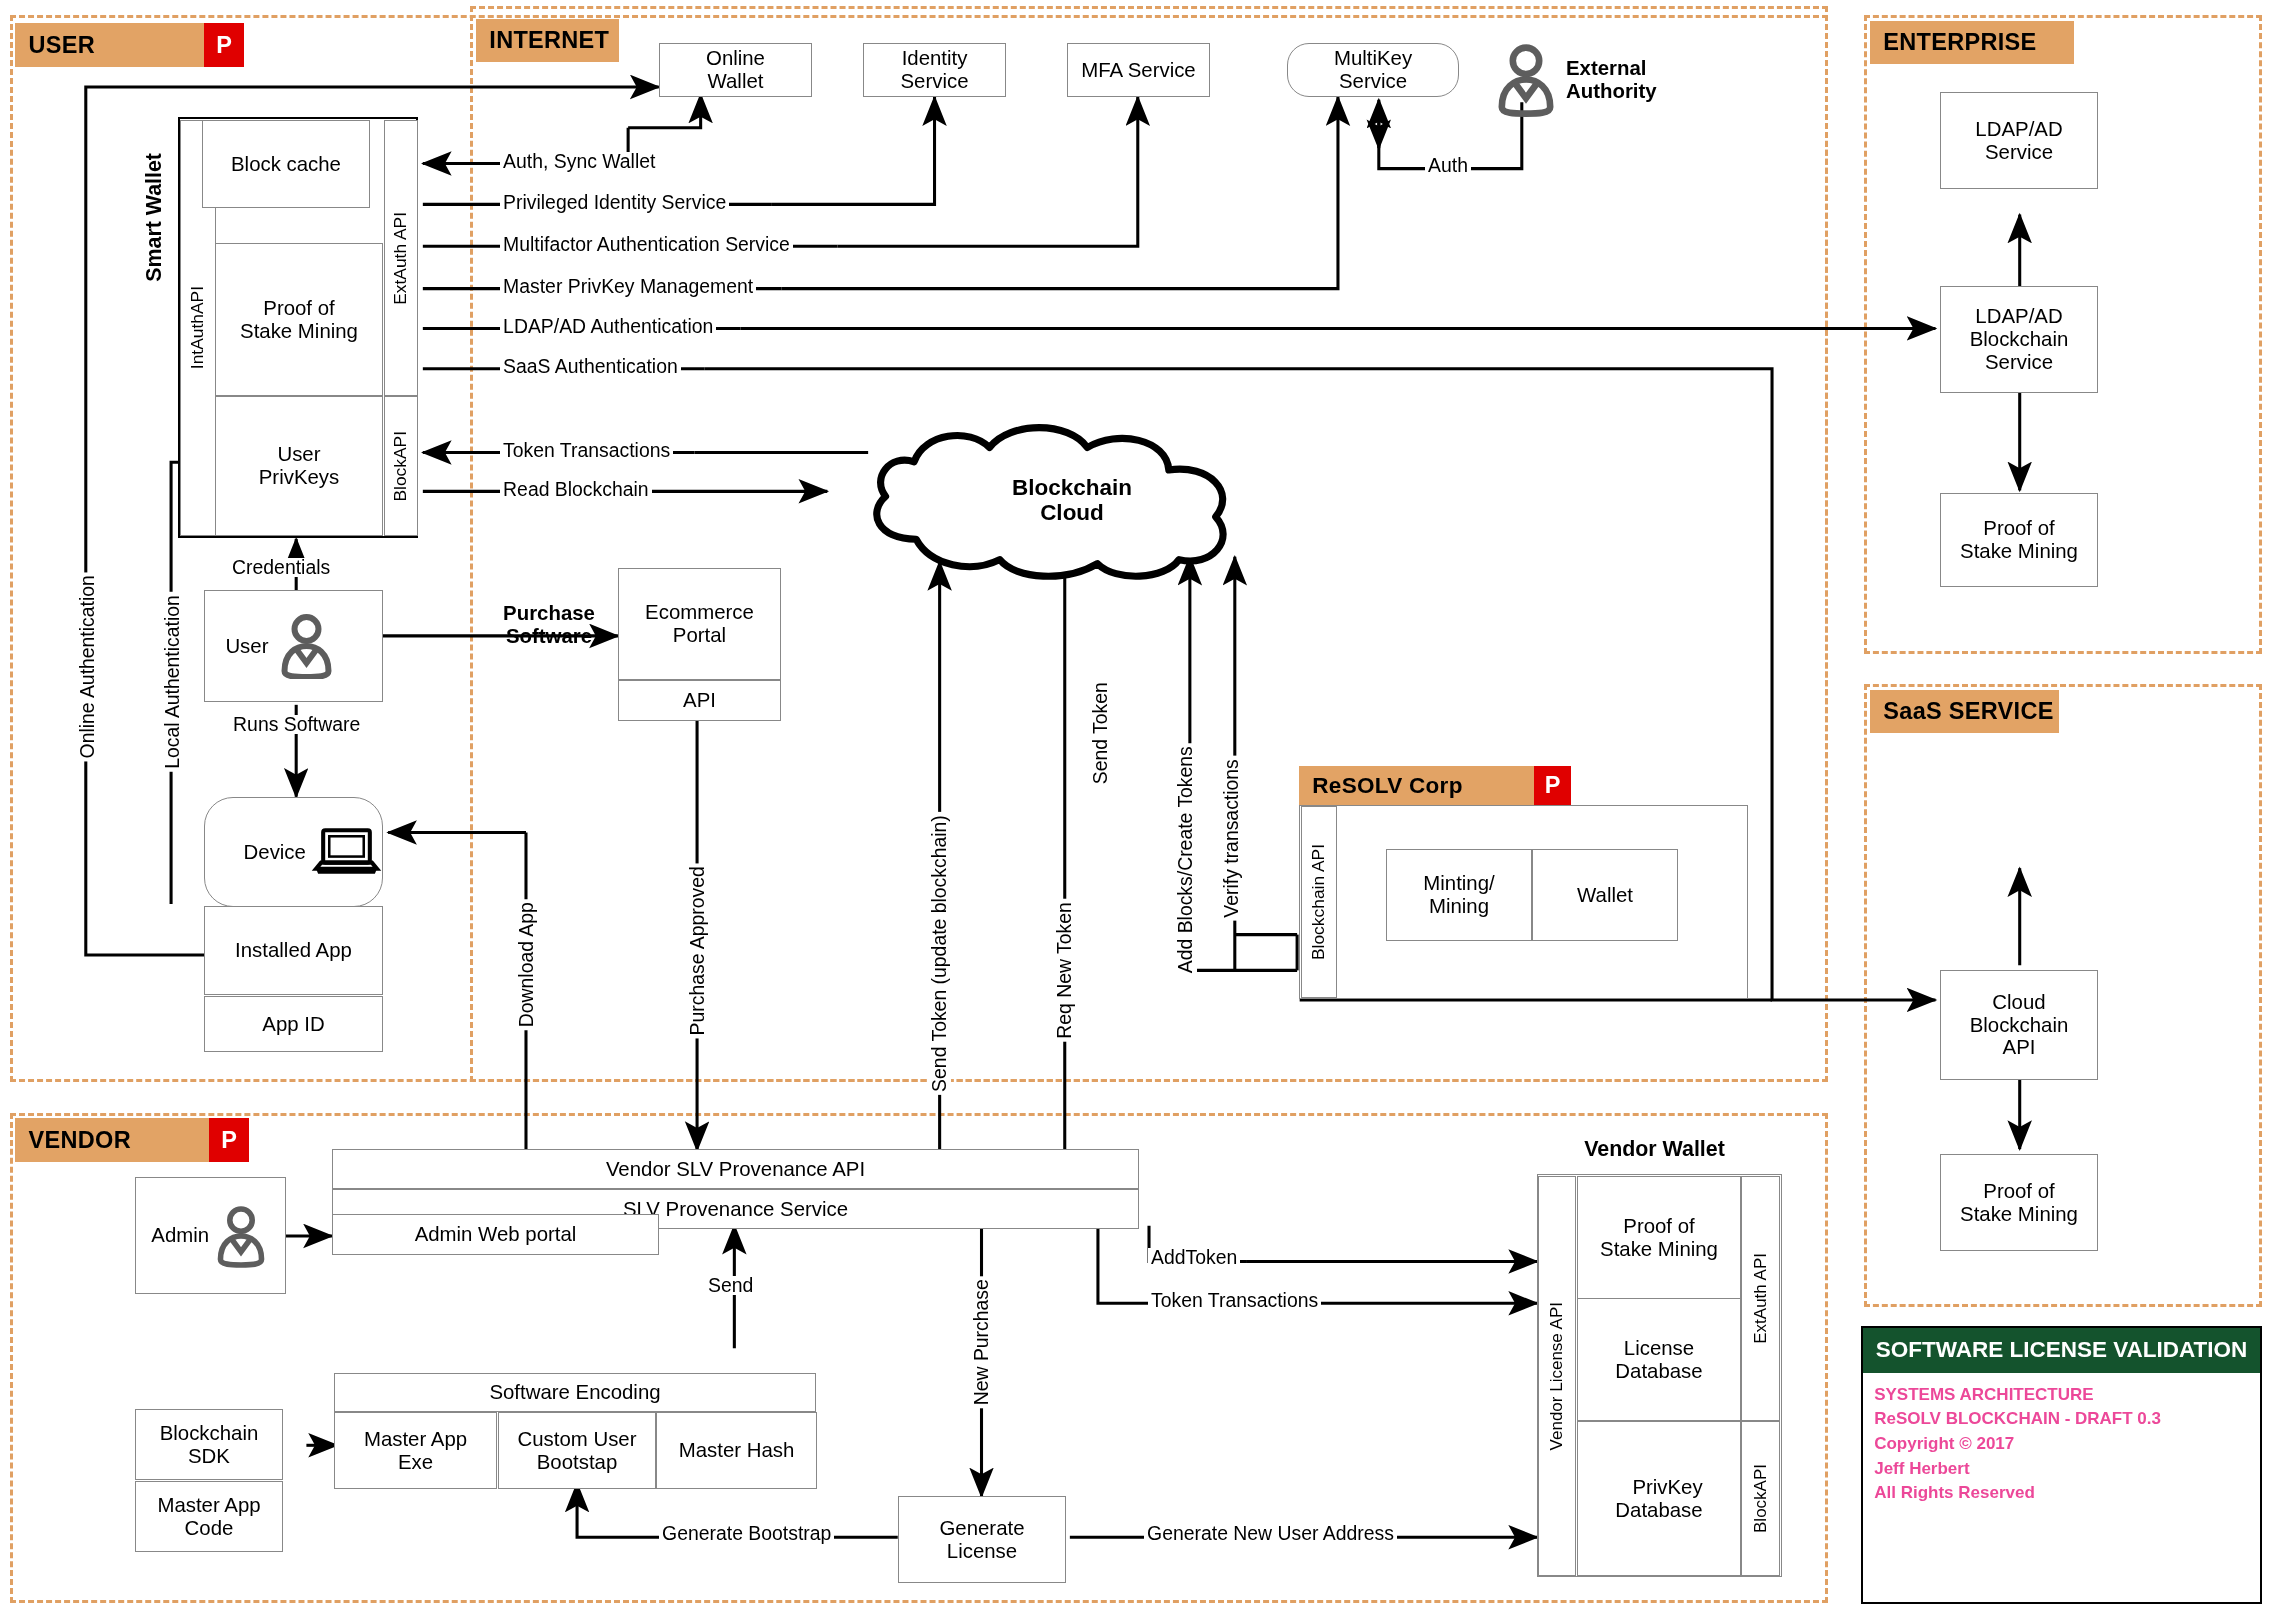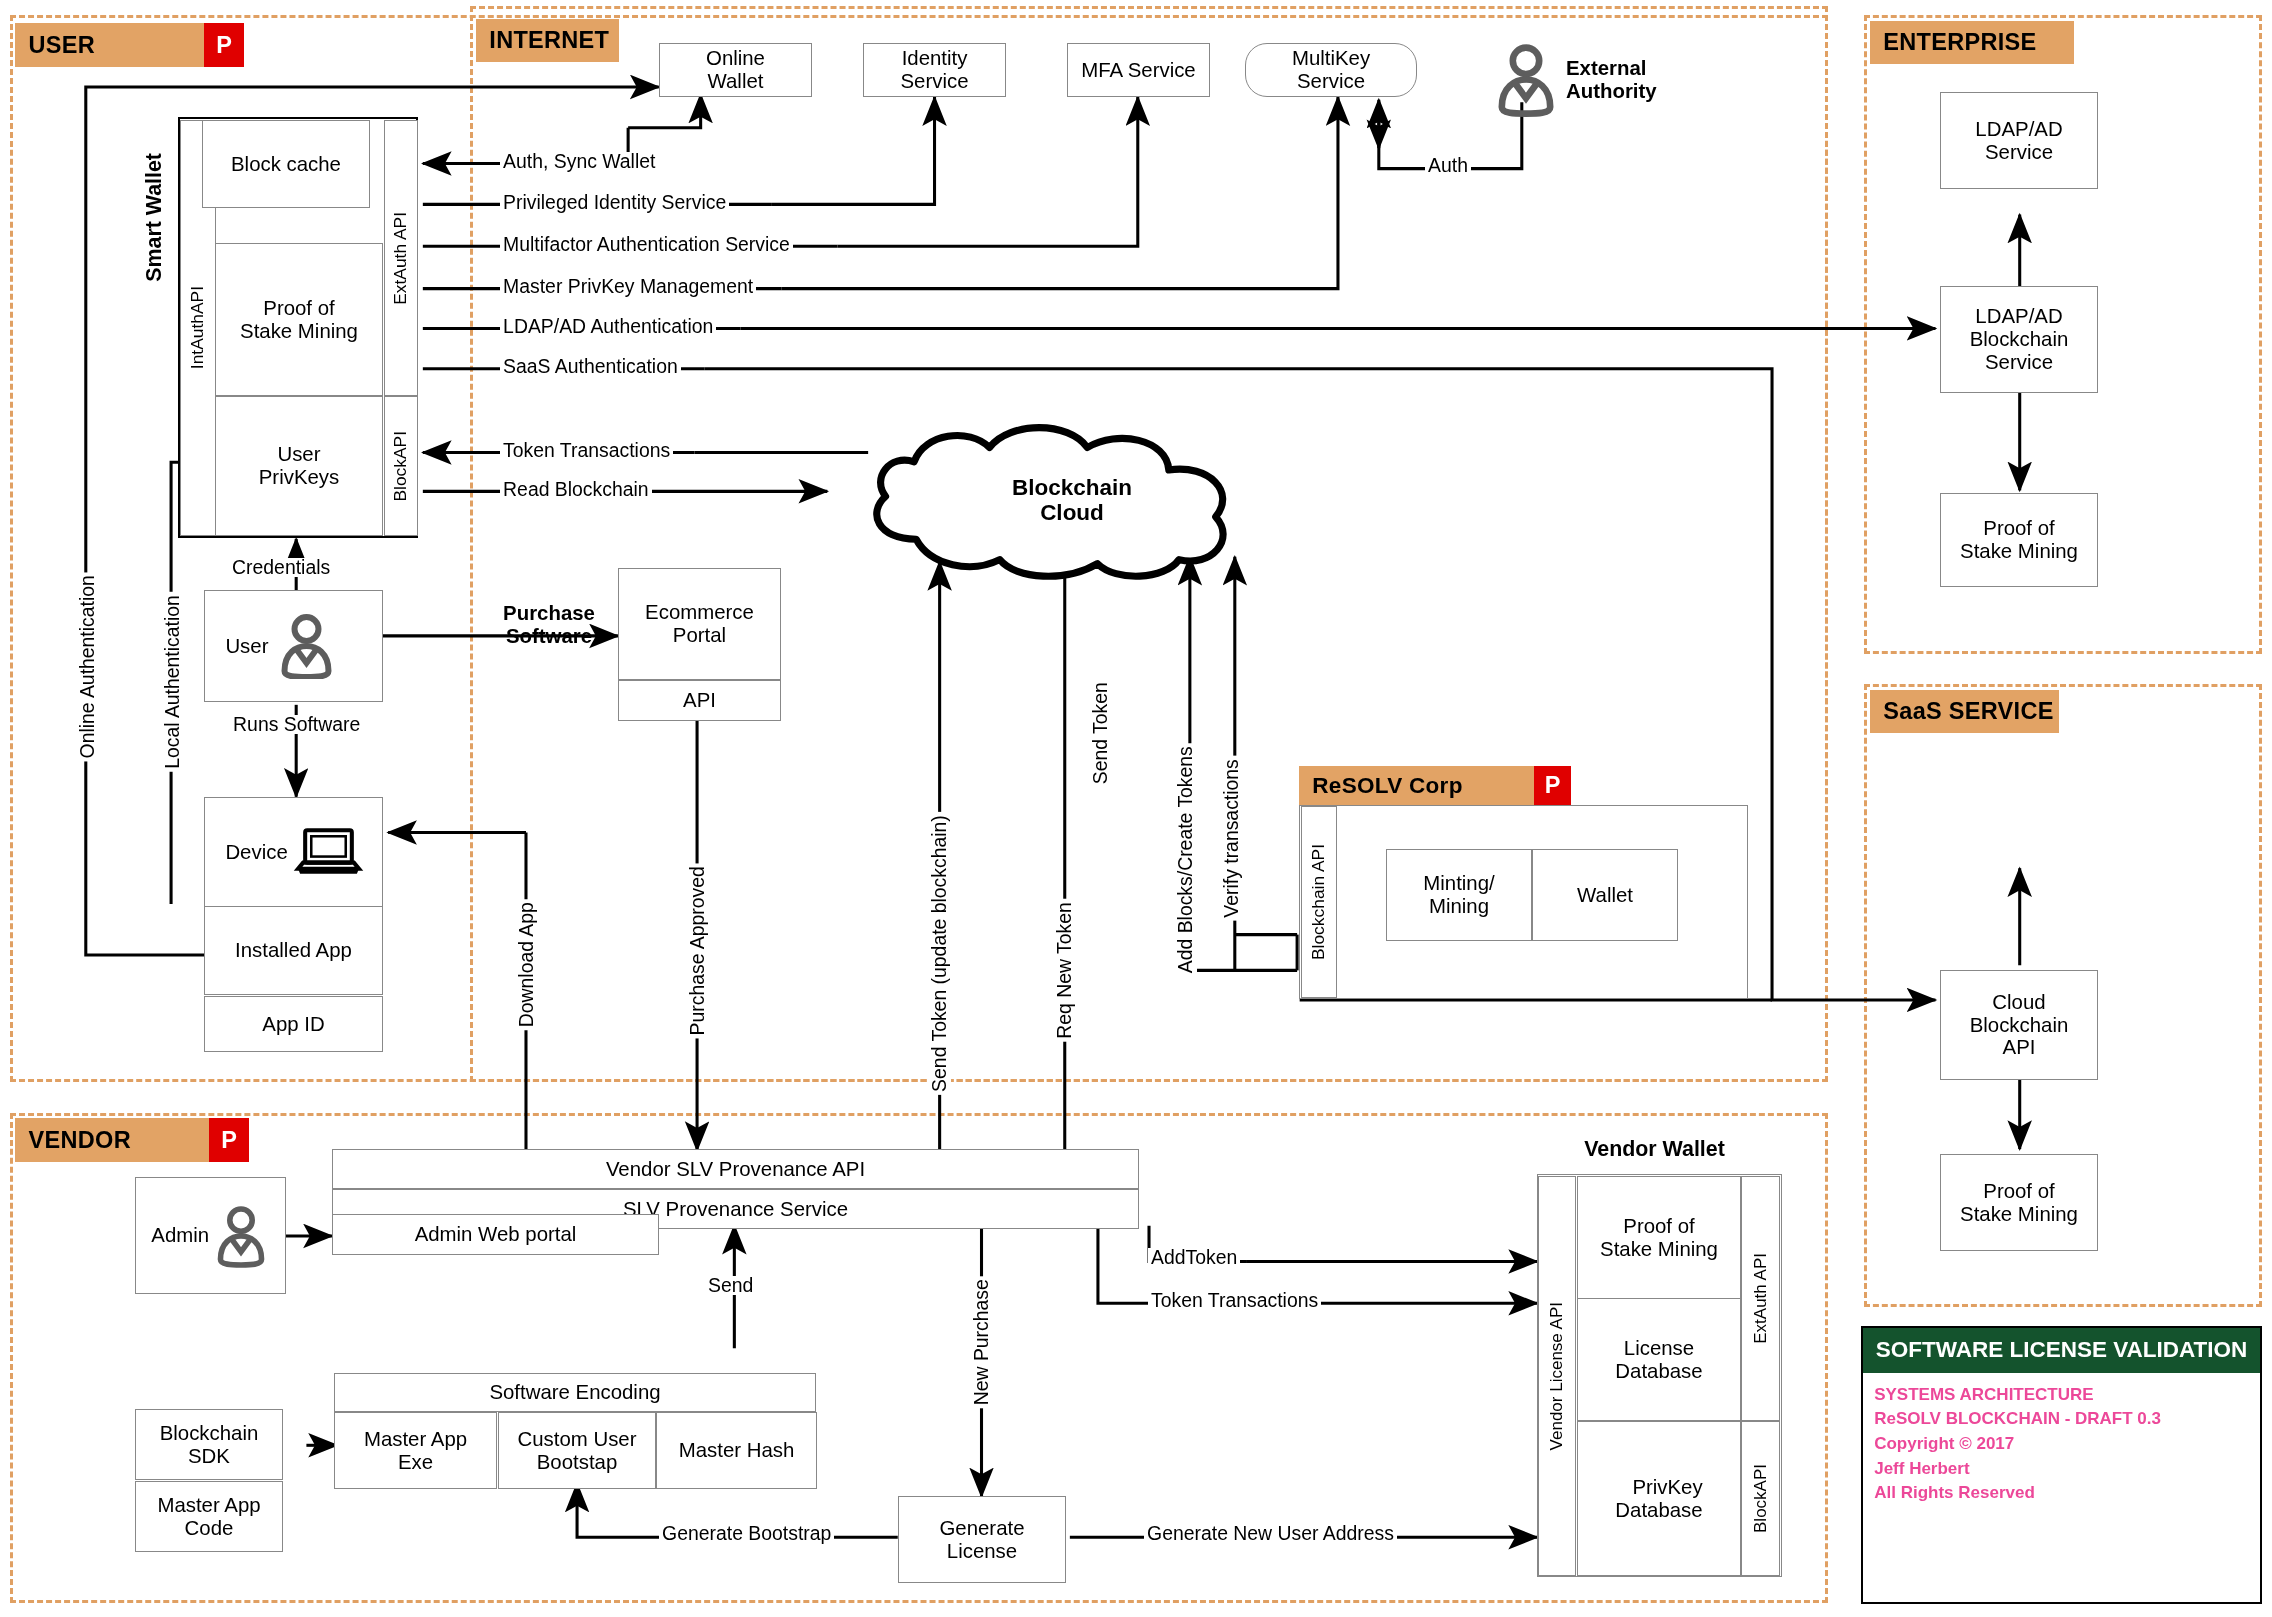--- a/index.html
+++ b/index.html
@@ -191,21 +191,21 @@
 
   <div class="box thin" style="left:204px; top:590px; width:179px; height:112px; justify-content:flex-start; padding-left:20.4px;">
     <span>User</span>
     <svg width="61" height="66" viewBox="0 0 60 66" style="margin-left:7.1px;">
       <circle cx="30" cy="16" r="12" fill="none" stroke="#5d5d5d" stroke-width="6"></circle>
       <path d="M8 58 C8 40 20 33 30 33 C40 33 52 40 52 58 C52 64 40 64 30 64 C20 64 8 64 8 58 Z" fill="none" stroke="#5d5d5d" stroke-width="6"></path>
       <path d="M19 35 L30 50 L41 35" fill="none" stroke="#5d5d5d" stroke-width="6"></path>
     </svg>
   </div>
 
-  <div class="box thin" style="left:204px; top:797px; width:179px; height:110px; justify-content:flex-start; padding-left:20.4px;">
+  <div class="box thin" style="left:204px; top:797px; width:179px; height:110px; justify-content:flex-end; padding-left:20.4px;border-radius:29px;">
     <span>Device</span>
     <svg width="71" height="56" viewBox="0 0 70 55" style="margin-left:5.1px;">
       <rect x="12" y="6" width="46" height="32" rx="2" fill="none" stroke="#000" stroke-width="4"></rect>
       <rect x="18" y="12" width="34" height="20" fill="none" stroke="#000" stroke-width="2.5"></rect>
       <path d="M5 44 L65 44 L60 38 L10 38 Z" fill="none" stroke="#000" stroke-width="4"></path>
       <path d="M5 44 L65 44 L63 49 L7 49 Z" fill="#000"></path>
     </svg>
   </div>
   <div class="box thin" style="left:204px; top:906px; width:179px; height:89px;">
     <span>Installed App</span>
@@ -223,21 +223,21 @@
     <span style="white-space:pre-line;">Online
 Wallet</span>
   </div>
   <div class="box thin" style="left:863px; top:43px; width:143px; height:54px;">
     <span style="white-space:pre-line;">Identity
 Service</span>
   </div>
   <div class="box thin" style="left:1067px; top:43px; width:143px; height:54px;">
     <span style="white-space:pre-line;">MFA Service</span>
   </div>
-  <div class="box thin" style="left:1245px; top:43px; width:172px; height:54px;border-radius:22px;">
+  <div class="box thin" style="left:1287px; top:43px; width:172px; height:54px;border-radius:22px;">
     <span style="white-space:pre-line;">MultiKey
 Service</span>
   </div>
 
   <svg width="66" height="77" viewBox="0 0 60 66" style="position:absolute;left:1493px;top:41px;">
     <circle cx="30" cy="16" r="12" fill="none" stroke="#5d5d5d" stroke-width="6"></circle>
     <path d="M8 58 C8 40 20 33 30 33 C40 33 52 40 52 58 C52 64 40 64 30 64 C20 64 8 64 8 58 Z" fill="none" stroke="#5d5d5d" stroke-width="6"></path>
     <path d="M19 35 L30 50 L41 35" fill="none" stroke="#5d5d5d" stroke-width="6"></path>
   </svg>
   <div class="plain" style="left:1566px; top:57px; width:153px; text-align:left; white-space:pre-line;">External

